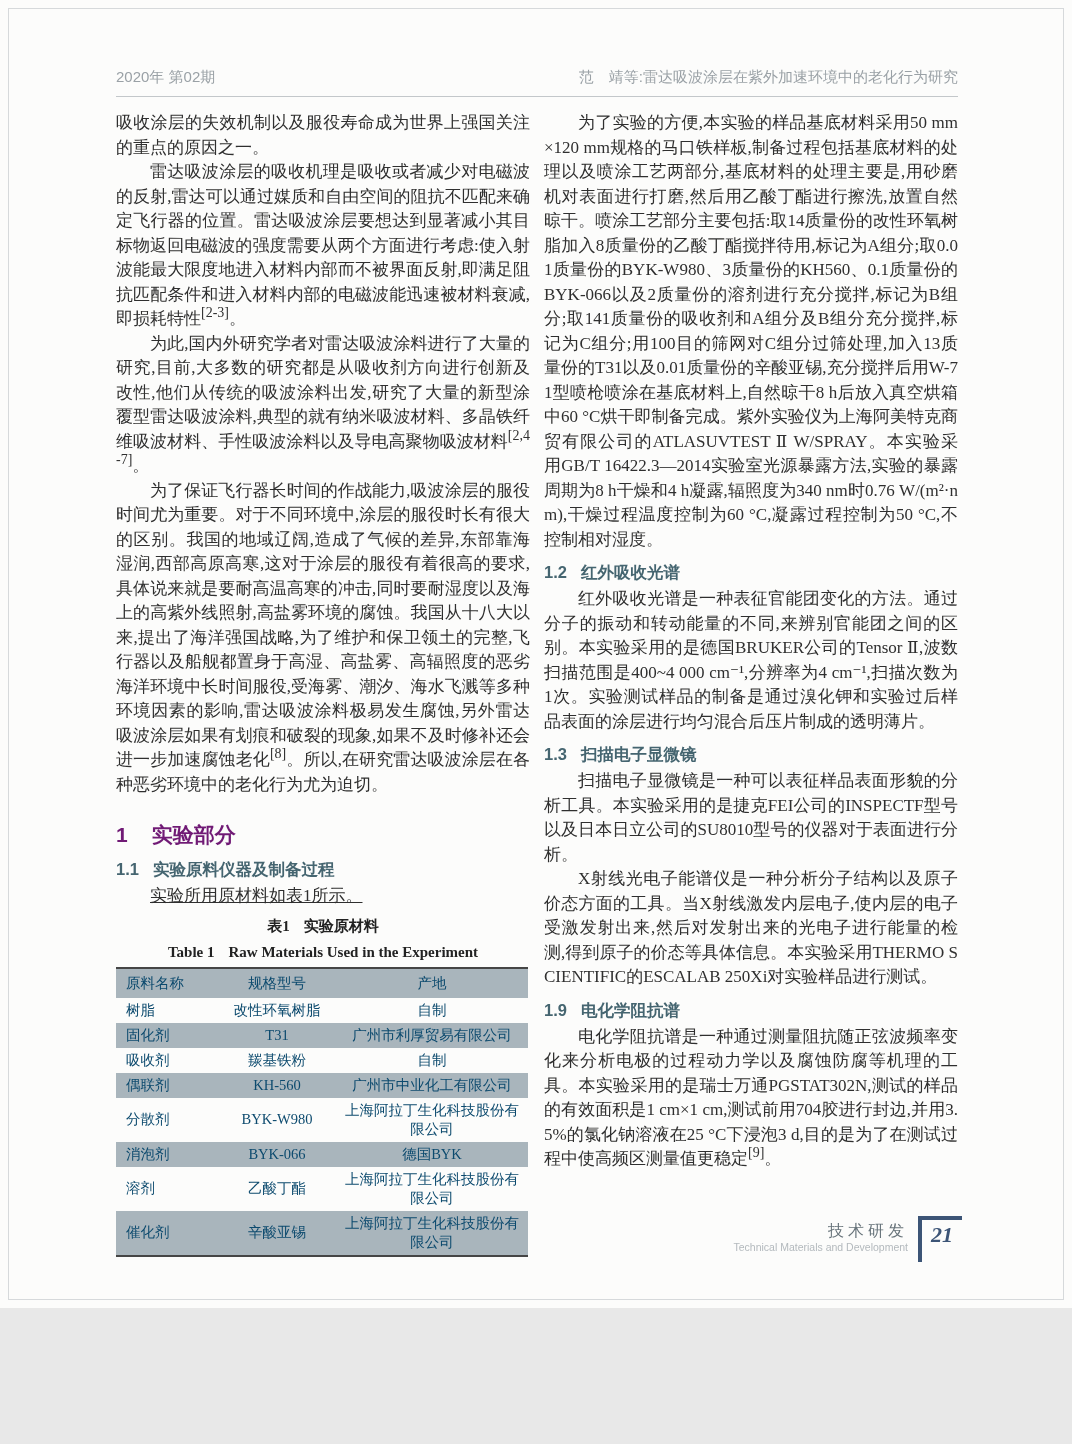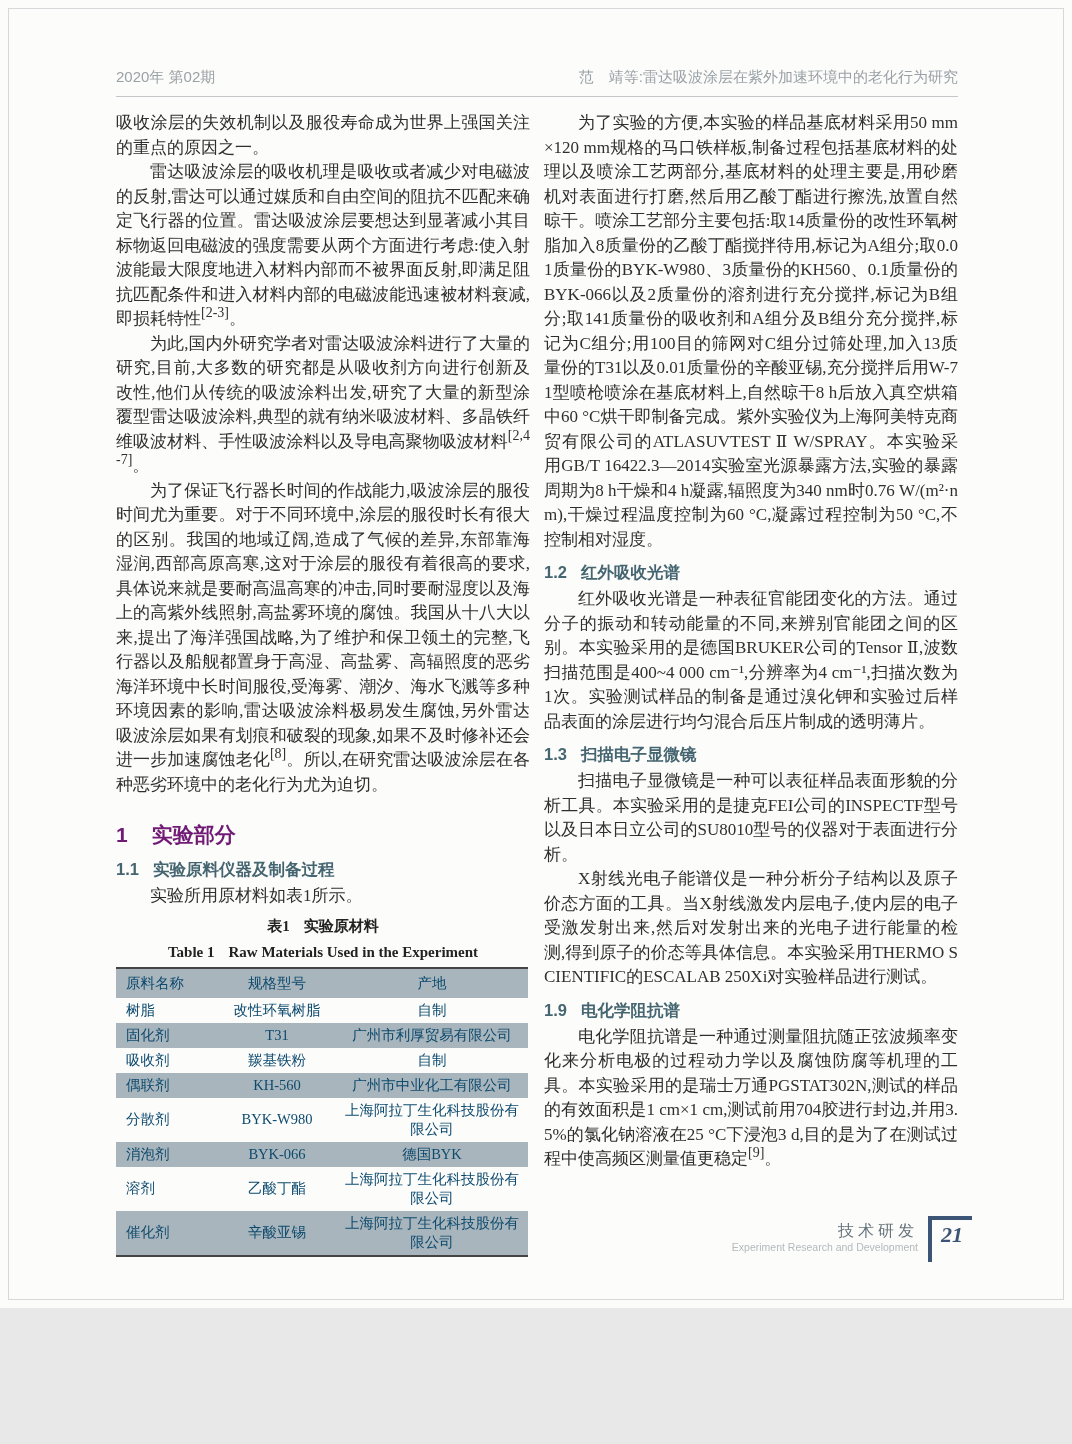--- a/index.html
+++ b/index.html
@@ -40,42 +40,42 @@
     font-size:21px;font-weight:bold;
     font-family:"Liberation Sans","DejaVu Sans",sans-serif;
   }
   .sec-h1 .num{margin-right:24px;font-weight:bold;}
   .sec-h2{
     margin:10px 0 3px;color:#456570;
     font-size:16.5px;font-weight:bold;
     font-family:"Liberation Sans","DejaVu Sans",sans-serif;
   }
   .sec-h2 .num{margin-right:14px;font-weight:bold;}
-  .lead-line{margin:2px 0 6px;}
+  .lead-line{margin:2px 0 6px;text-decoration:underline;}
   .tbl-cap{
     text-align:center;font-weight:bold;color:#222;
     margin:4px 0 0;font-size:15px;line-height:22px;
   }
   .tbl-cap .gap{display:inline-block;width:14px;}
   .mats-table{
     width:412px;border-collapse:collapse;margin-top:4px;
     font-size:14.5px;line-height:19px;color:#0c4a6e;
     border-top:2px solid #454545;border-bottom:2px solid #454545;
   }
   .mats-table th,.mats-table td{
     padding:3px 4px;font-weight:normal;vertical-align:middle;
   }
   .mats-table .c1{width:88px;text-align:left;padding-left:10px;}
   .mats-table .c2{width:110px;text-align:center;}
   .mats-table .c3{text-align:center;}
   .mats-table tr.shade{background:#a9b5bc;}
   .mats-table thead tr{background:#a9b5bc;}
   .mats-table thead th{padding-top:5px;padding-bottom:5px;}
   .page-footer{
-    position:absolute;right:100px;bottom:46px;
+    position:absolute;right:110px;bottom:46px;
     display:flex;align-items:flex-start;
   }
   .footer-text{
     text-align:right;margin-right:10px;padding-top:6px;
     font-family:"Liberation Sans","DejaVu Sans",sans-serif;
   }
   .footer-zh{font-size:16px;color:#67737a;letter-spacing:4px;line-height:18px;}
   .footer-en{font-size:10.5px;color:#b3b9bd;line-height:14px;}
   .page-badge{
     border-top:4px solid #3c5476;border-left:4px solid #3c5476;
@@ -183,19 +183,19 @@
         <h2 class="sec-h2"><span class="num">1.9</span><span>电化学阻抗谱</span></h2>
         <p class="body-p"><span>电化学阻抗谱是一种通过测量阻抗随正弦波频率变化来分析电极的过程动力学以及腐蚀防腐等机理的工具。本实验采用的是瑞士万通PGSTAT302N,测试的样品的有效面积是1 cm×1 cm,测试前用704胶进行封边,并用3.5%的氯化钠溶液在25 °C下浸泡3 d,目的是为了在测试过程中使高频区测量值更稳定</span><sup class="cite">[9]</sup><span>。</span></p>
       </div>
 
     </div>
   </div>
 
   <div class="page-footer">
     <div class="footer-text">
       <div class="footer-zh">技术研发</div>
-      <div class="footer-en">Experiment Research and Development</div>
+      <div class="footer-en">Technical Materials and Development</div>
     </div>
     <div class="page-badge">
       <div class="num">21</div>
     </div>
   </div>
 </div>
 
 </body></html>

